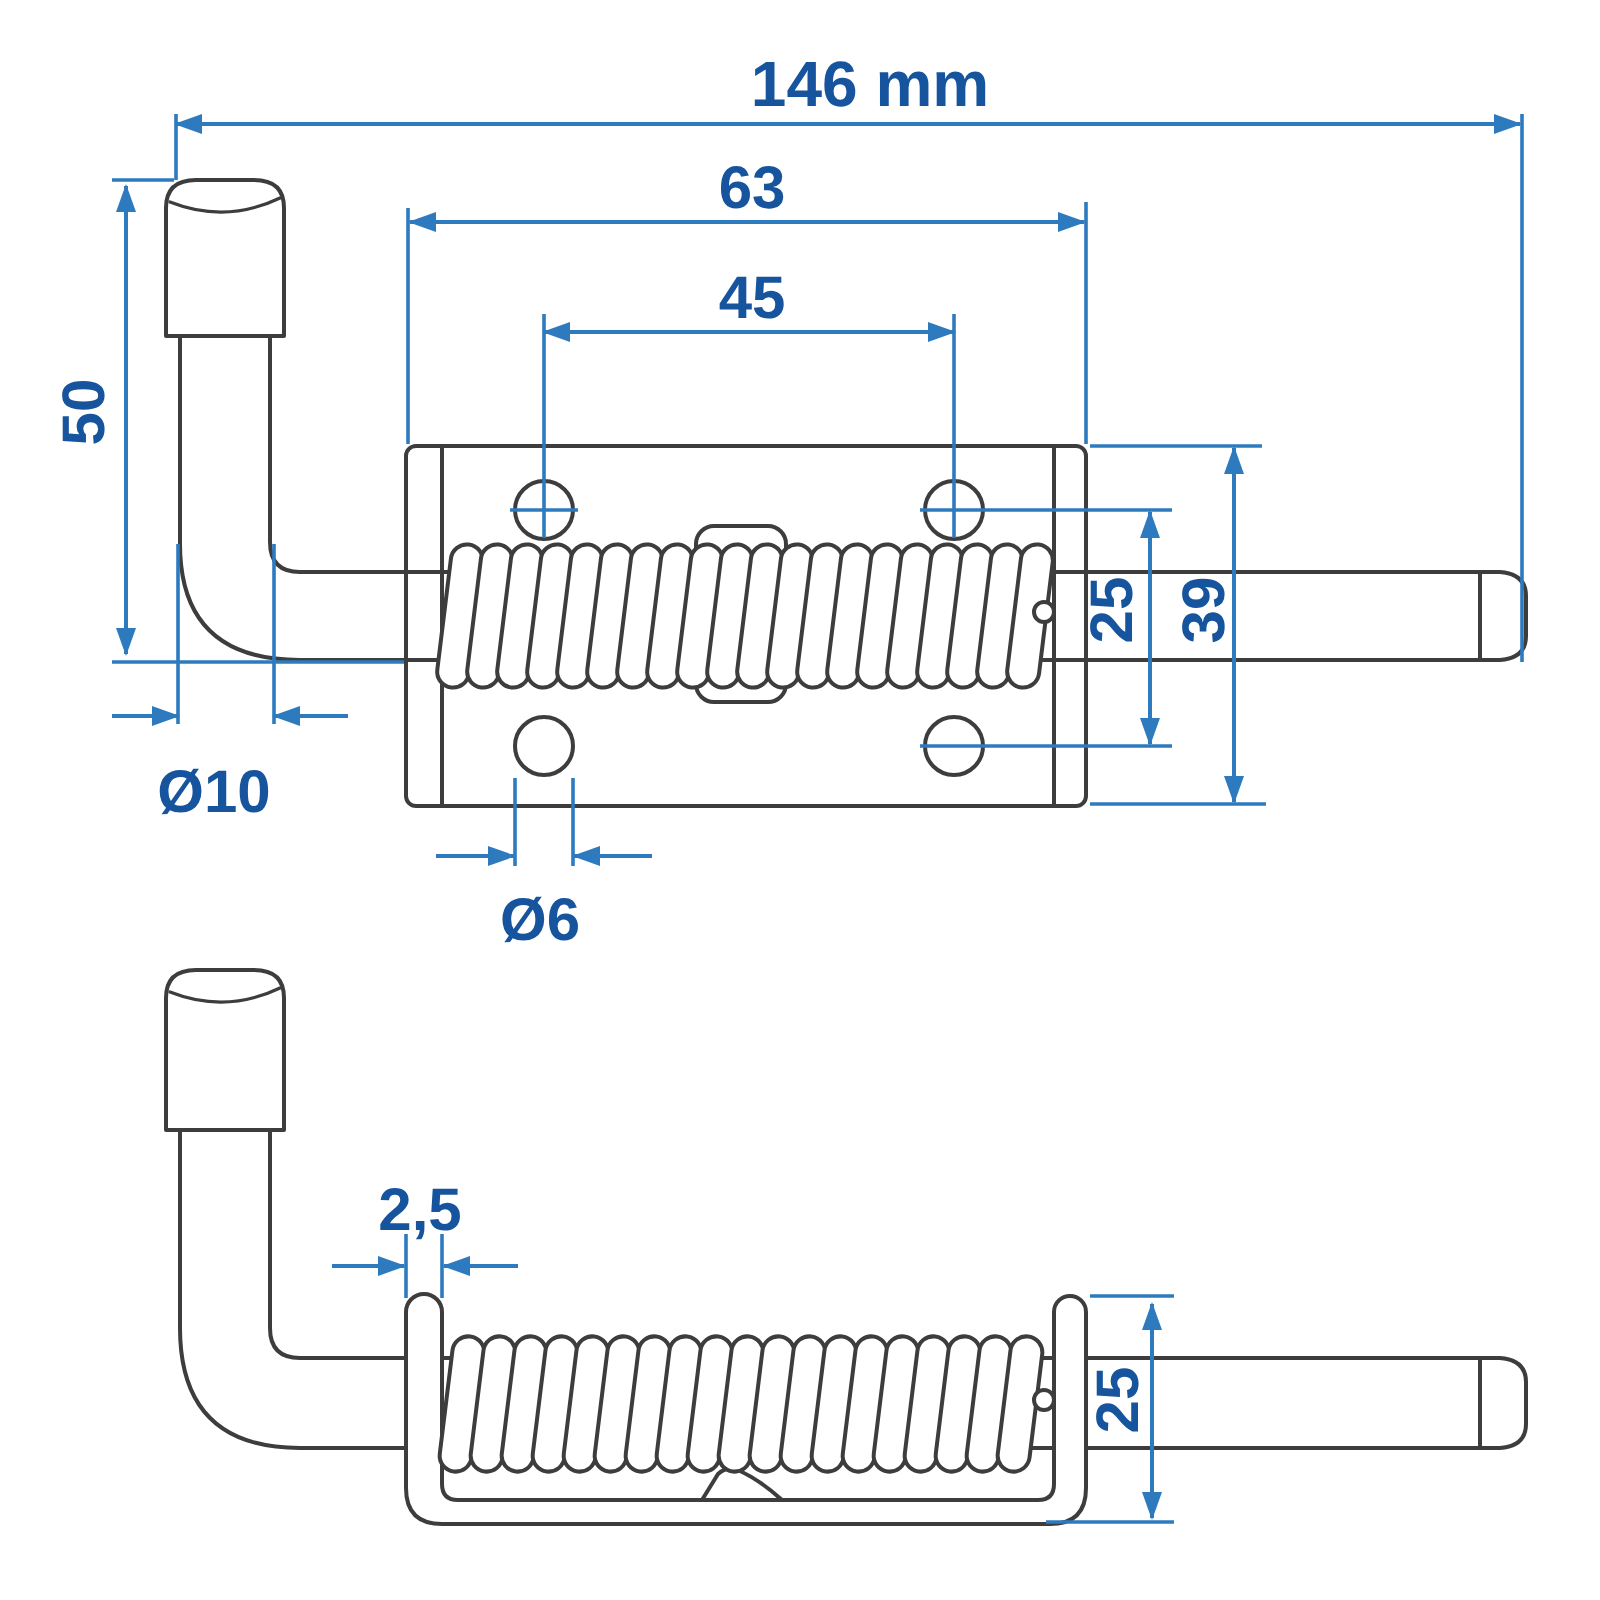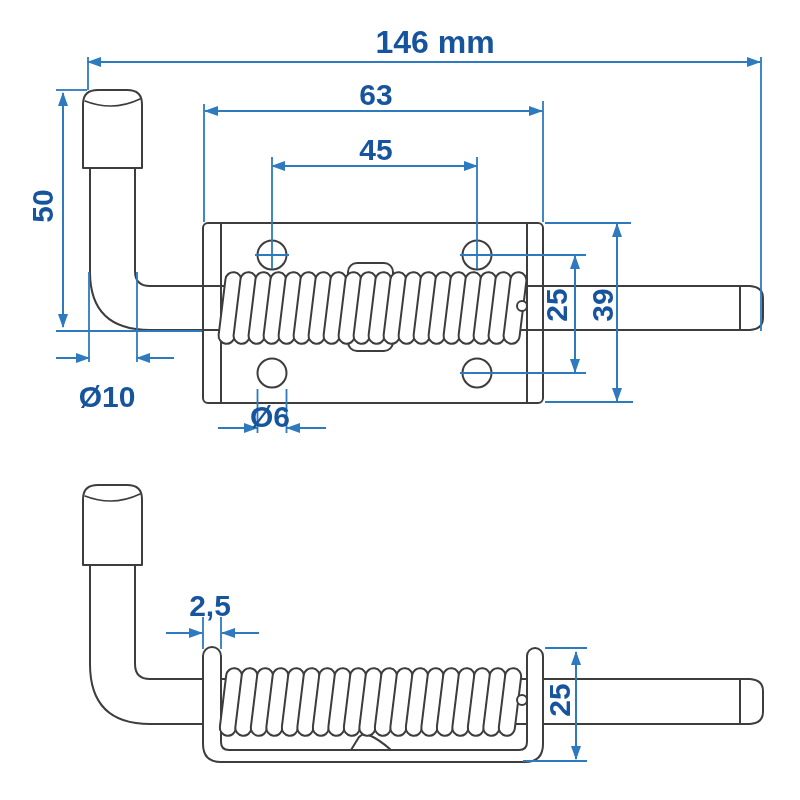--- a/index.html
+++ b/index.html
@@ -146,18 +146,18 @@
       <line class="dim" x1="222" y1="633" x2="259" y2="633" marker-start="url(#arr)"></line>
       <line class="dim" x1="576" y1="652" x2="576" y2="759" marker-start="url(#arr)" marker-end="url(#arr)"></line>
     </g>
   </svg>
 
   <div class="dimlabel big" style="left:435px;top:42px;">146 mm</div>
   <div class="dimlabel" style="left:376px;top:95px;">63</div>
   <div class="dimlabel" style="left:376px;top:134px;margin-top:16px;">45</div>
   <div class="dimlabel rot" style="left:43px;top:206px;">50</div>
   <div class="dimlabel" style="left:107px;top:381px;margin-top:16px;">Ø10</div>
-  <div class="dimlabel" style="left:270px;top:417px;">Ø6</div>
+  <div class="dimlabel" style="left:270px;top:461px;">Ø6</div>
   <div class="dimlabel rot" style="left:557px;top:305px;">25</div>
   <div class="dimlabel rot" style="left:603px;top:305px;">39</div>
   <div class="dimlabel" style="left:210px;top:606px;text-align:right;">2,5</div>
   <div class="dimlabel rot" style="left:560px;top:700px;">25</div>
 </div>
 
 </body></html>

